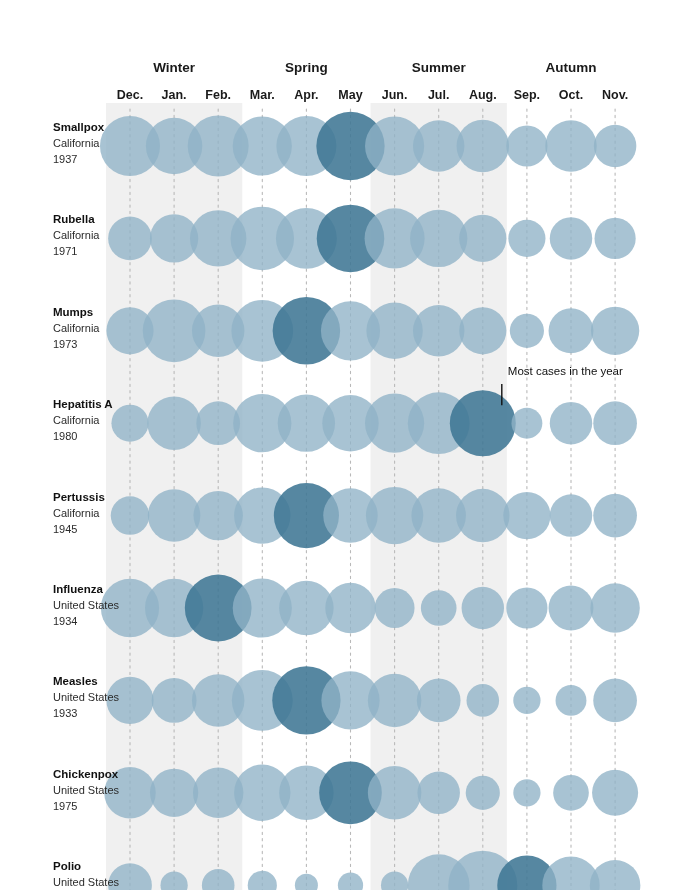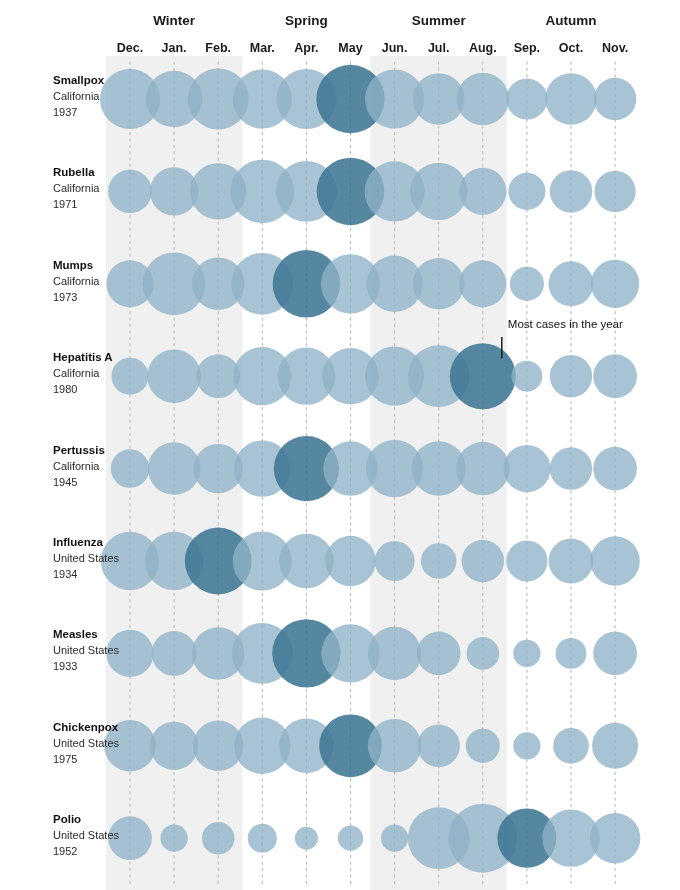--- a/index.html
+++ b/index.html
@@ -11,20 +11,21 @@
     width: 680px;
     height: 890px;
     font-family: "Liberation Sans", sans-serif;
     color: #1a1a1a;
     overflow: hidden;
   }
   #chart-root {
     position: relative;
     width: 680px;
     height: 625px;
+    margin-top: 47px;
   }
   svg.chart-surface {
     position: absolute;
     top: 0;
     left: 0;
     width: 680px;
     height: 890px;
     display: block;
   }
   .season-band { fill: #f0f0f0; }

